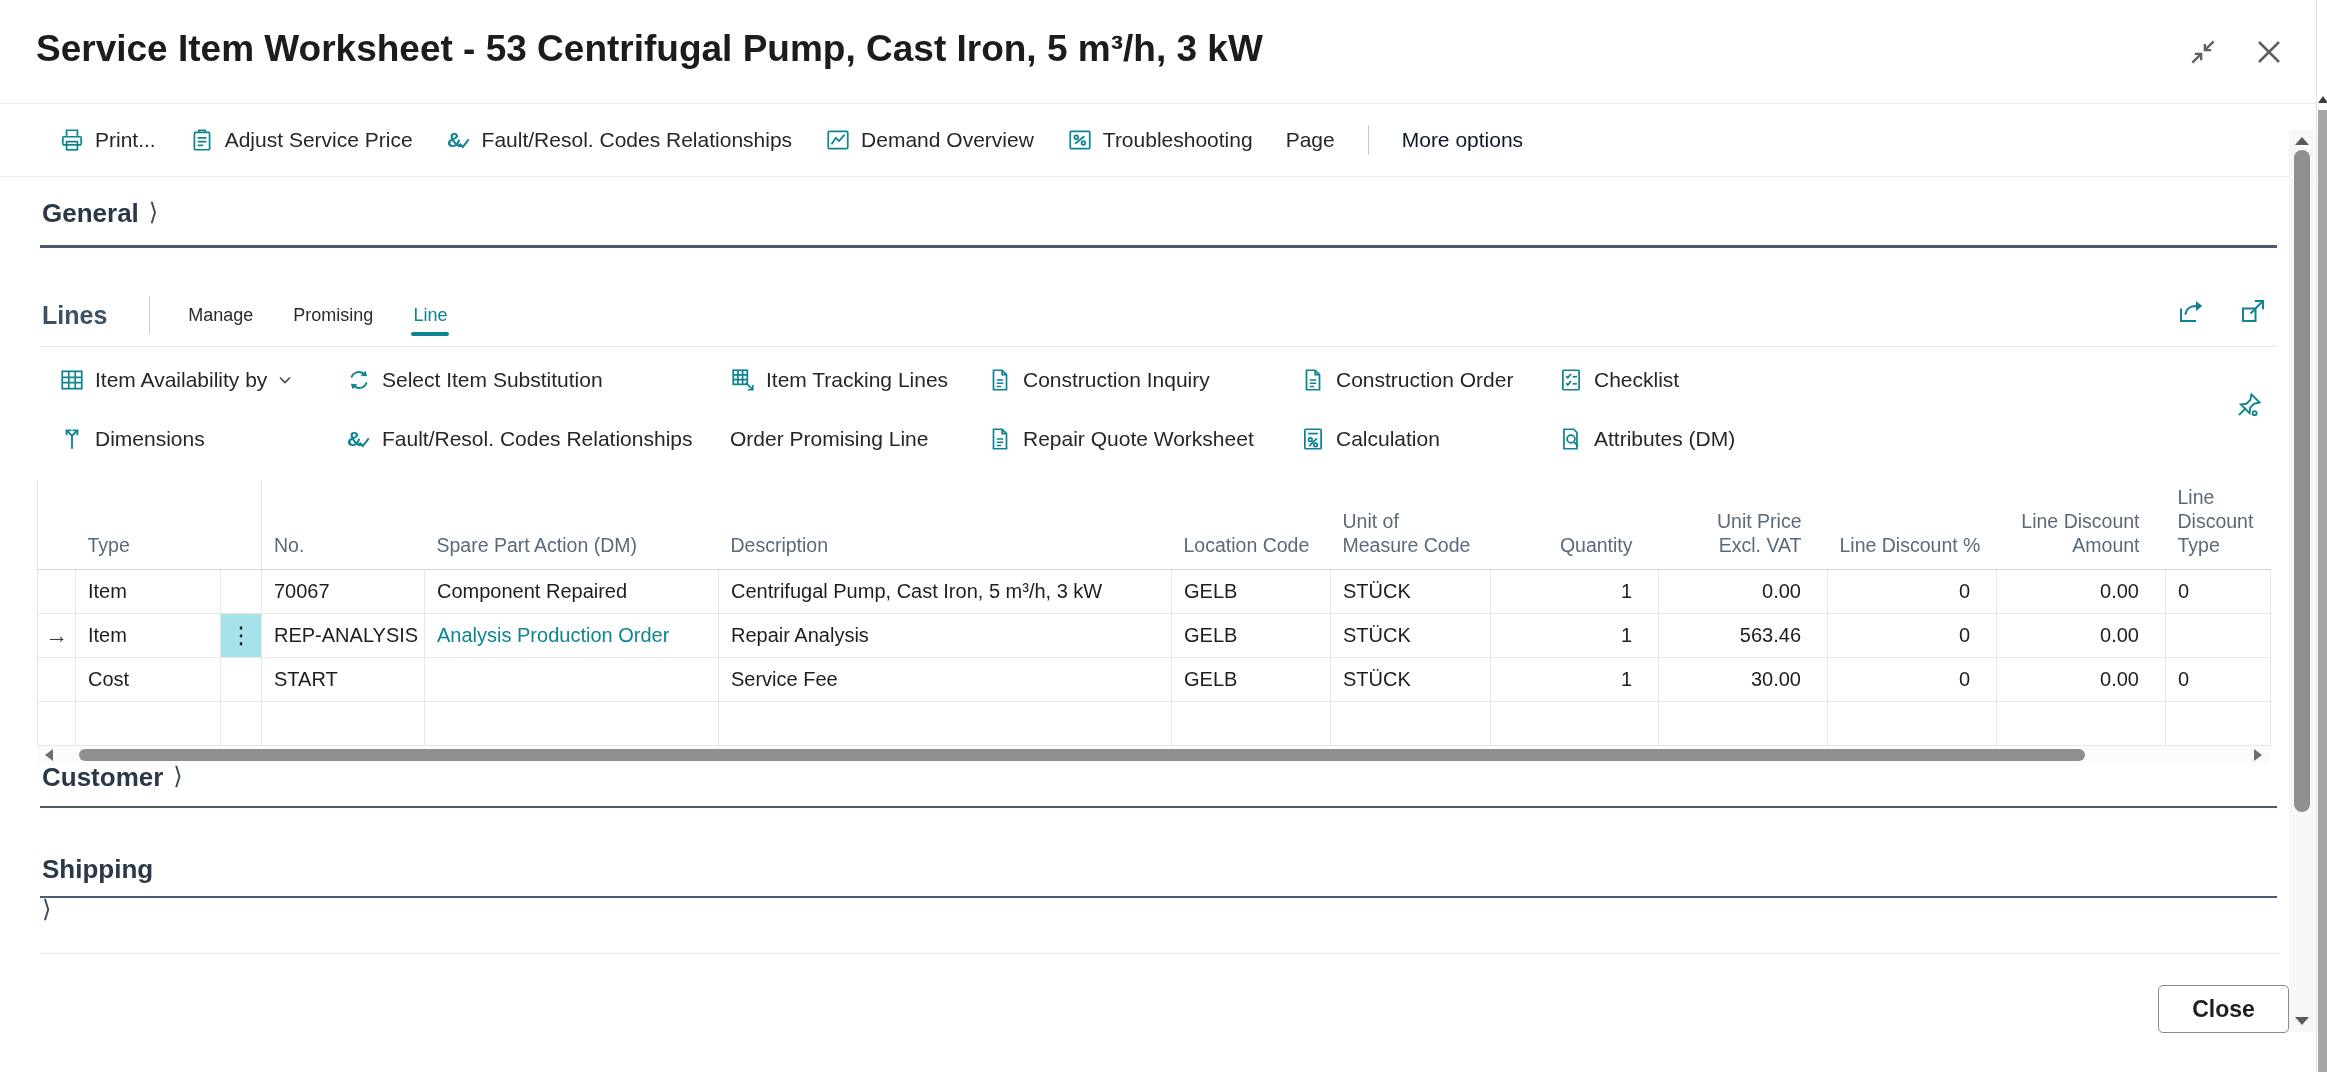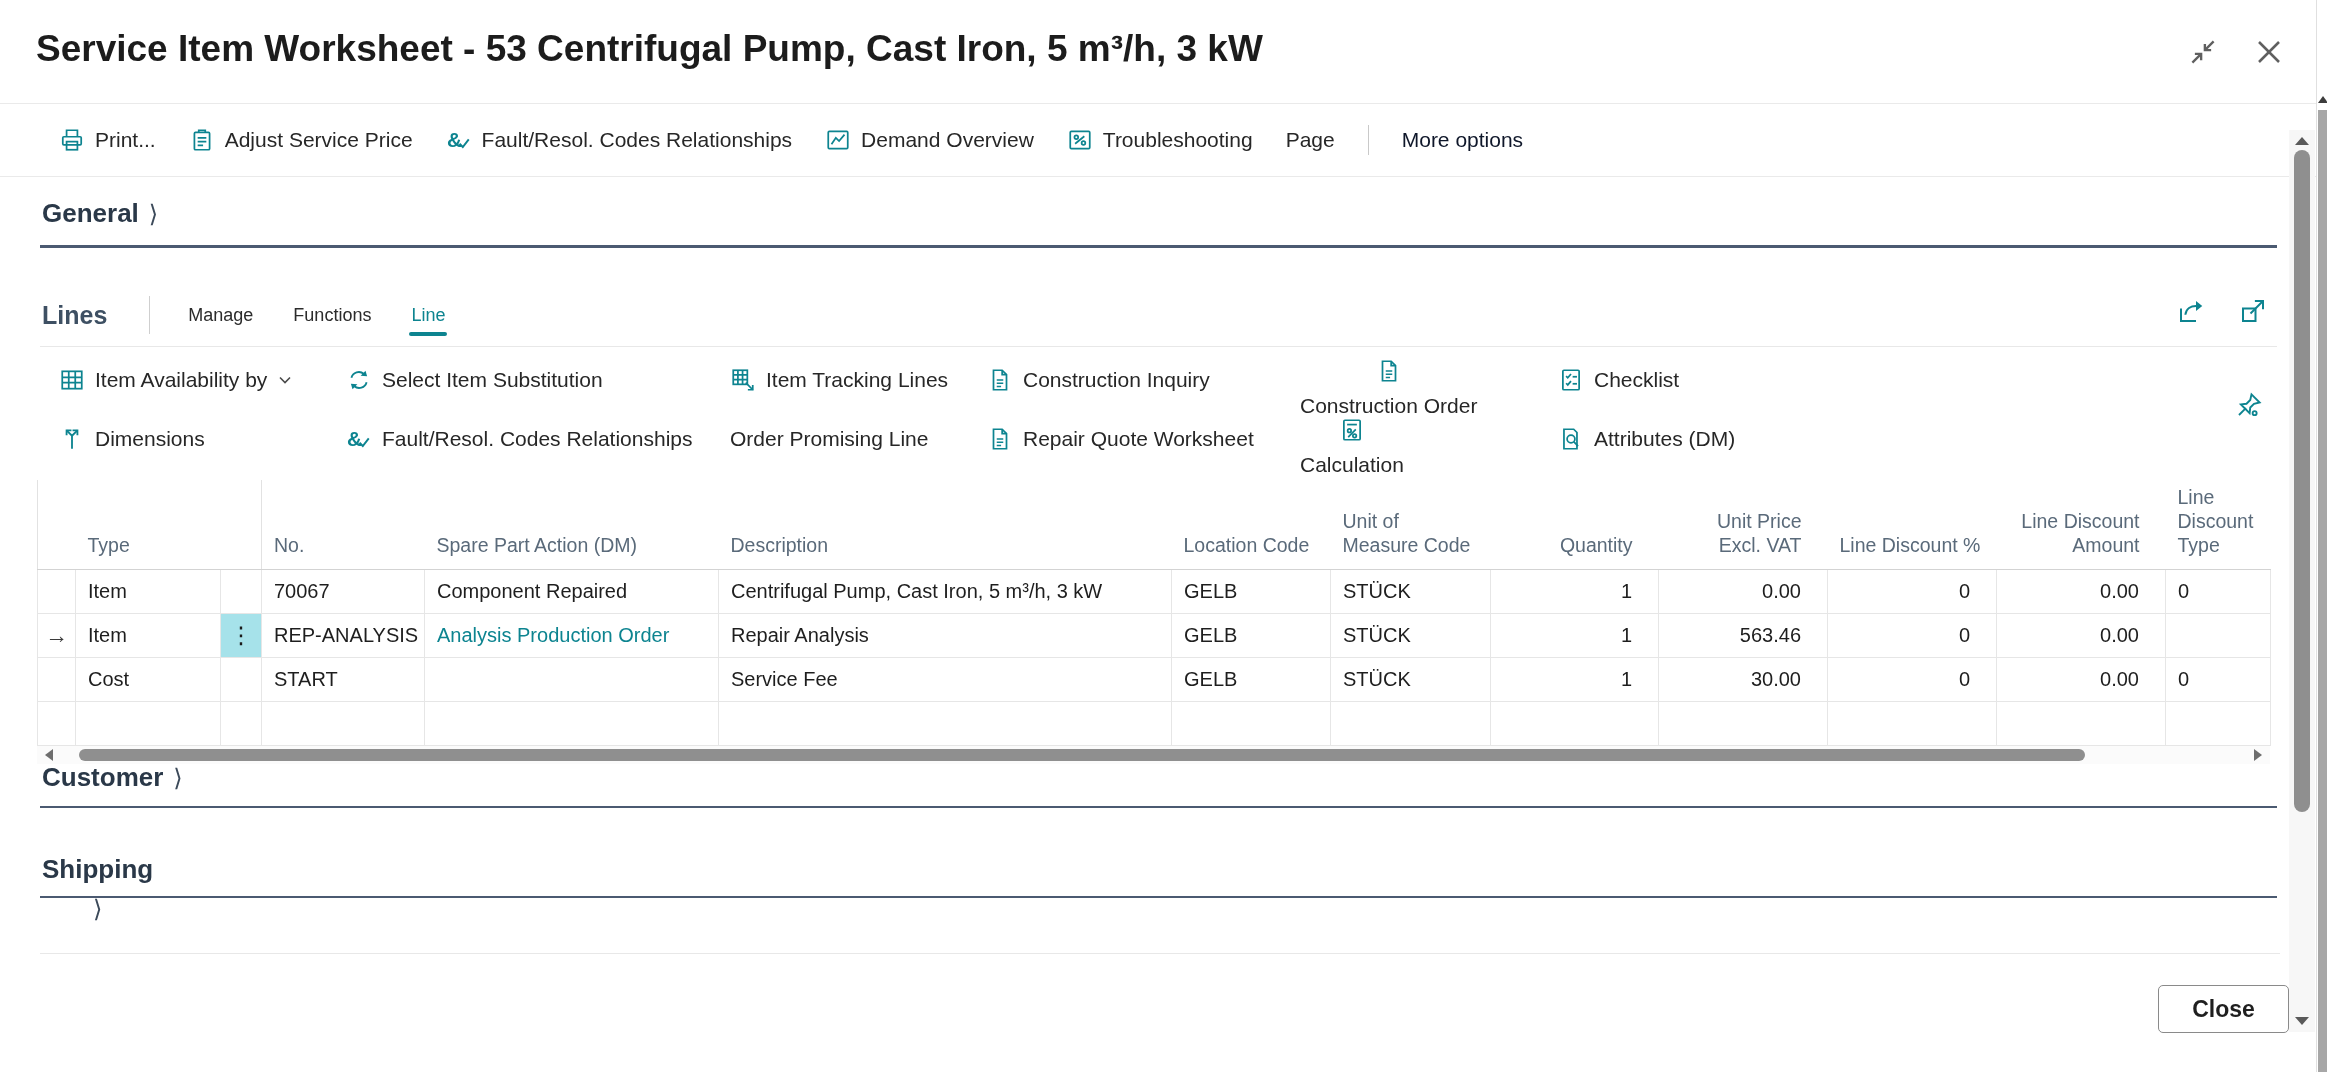--- a/index.html
+++ b/index.html
@@ -26,40 +26,40 @@
     top: 103px; left: 0; width: 2316px; height: 74px;
     border-top: 1px solid #eaeaea; border-bottom: 1px solid #eaeaea;
     display: flex; align-items: center; padding-left: 59px; gap: 33px;
   }
   .tb-item { display: inline-flex; align-items: center; gap: 10px; font-size: 21px; color: #272727; cursor: pointer; white-space: nowrap; }
   .tb-divider { width: 1px; height: 30px; background: #c9c9c9; }
   .more-options { font-size: 21px; color: #0f172a; cursor: pointer; }
   .icon svg { display: block; }
 
   
-  .section-heading { font-size: 26px; font-weight: 600; color: #2a3848; display: flex; align-items: center; gap: 10px; cursor: pointer; }
+  .section-heading { font-size: 26px; font-weight: 600; color: #2a3848; display: flex; align-items: flex-start; gap: 10px; cursor: pointer; }
   .section-heading .chev { font-size: 24px; font-weight: 400; color: #3c4a5a; }
   .rule { height: 2px; background: #4b5a71; }
   .rule-thick { height: 3px; background: #4b5a71; }
   .rule-light { height: 1px; background: #e8e8e8; }
 
   
   .lines-bar { left: 42px; top: 293px; height: 44px; display: flex; align-items: center; }
   .lines-title { font-size: 25px; font-weight: 700; color: #3e5063; }
   .lines-vdiv { width: 1px; height: 38px; background: #cfcfcf; margin: 0 38px 0 42px; }
   .tabs { display: flex; gap: 40px; align-items: center; }
   .tab { font-size: 18px; color: #2b2b2b; cursor: pointer; position: relative; }
   .tab.active { color: #0d8490; }
   .tab.active::after { content:""; position:absolute; left:-2px; right:-2px; bottom:-10px; height:4px; background:#0d8490; border-radius:2px; }
   .lines-icons { left: 2176px; top: 296px; display: flex; gap: 32px; }
 
   
   .action-row { left: 0; width: 2280px; height: 44px; }
   .action-item { position: absolute; top: 0; height: 44px; display: inline-flex; align-items: center; gap: 10px; font-size: 21px; color: #272727; cursor: pointer; white-space: nowrap; }
-  .a1 { left: 59px; } .a2 { left: 346px; } .a3 { left: 730px; } .a4 { left: 987px; } .a5 { left: 1300px; flex-direction: column; } .a6 { left: 1558px; }
+  .a1 { left: 59px; } .a2 { left: 346px; } .a3 { left: 730px; } .a4 { left: 987px; } .a5 { left: 1300px; } .a6 { left: 1558px; }
 
   
   .grid-wrap { left: 37px; top: 480px; }
   table { border-collapse: collapse; table-layout: fixed; width: 2233px; }
   th { font-weight: 400; font-size: 19.5px; color: #5a6a7a; text-align: left;
        vertical-align: bottom; padding: 6px 12px 12px 12px; line-height: 1.22;
        border-bottom: 1px solid #d3d3d3; height: 78px; cursor: pointer; }
   th.num { text-align: right; padding-right: 26px; }
   th.nowrap { white-space: nowrap; }
   th.freeze { border-left: 1px solid #e2e2e2; }
@@ -183,21 +183,21 @@
   <span>General</span>
   <span class="chev">⟩</span>
 </div>
 <div class="abs rule-thick" style="left:40px; top:245px; width:2237px;"></div>
 
 <div class="abs lines-bar">
   <span class="lines-title">Lines</span>
   <span class="lines-vdiv"></span>
   <div class="tabs">
     <span class="tab">Manage</span>
-    <span class="tab">Functions</span>
+    <span class="tab">Promising</span>
     <span class="tab active">Line</span>
   </div>
 </div>
 <div class="abs lines-icons">
   <span class="icon">
     <svg width="30" height="30" viewBox="0 0 24 24" fill="none" stroke="#0d8490" stroke-width="1.6">
       <path d="M4 10 v10 h12"></path>
         <path d="M7.5 15 c0.5-5 4.5-7 8.5-7"></path>
         <polygon points="16,4 21,8 16,12" fill="#0d8490" stroke="none"></polygon>
     </svg>

